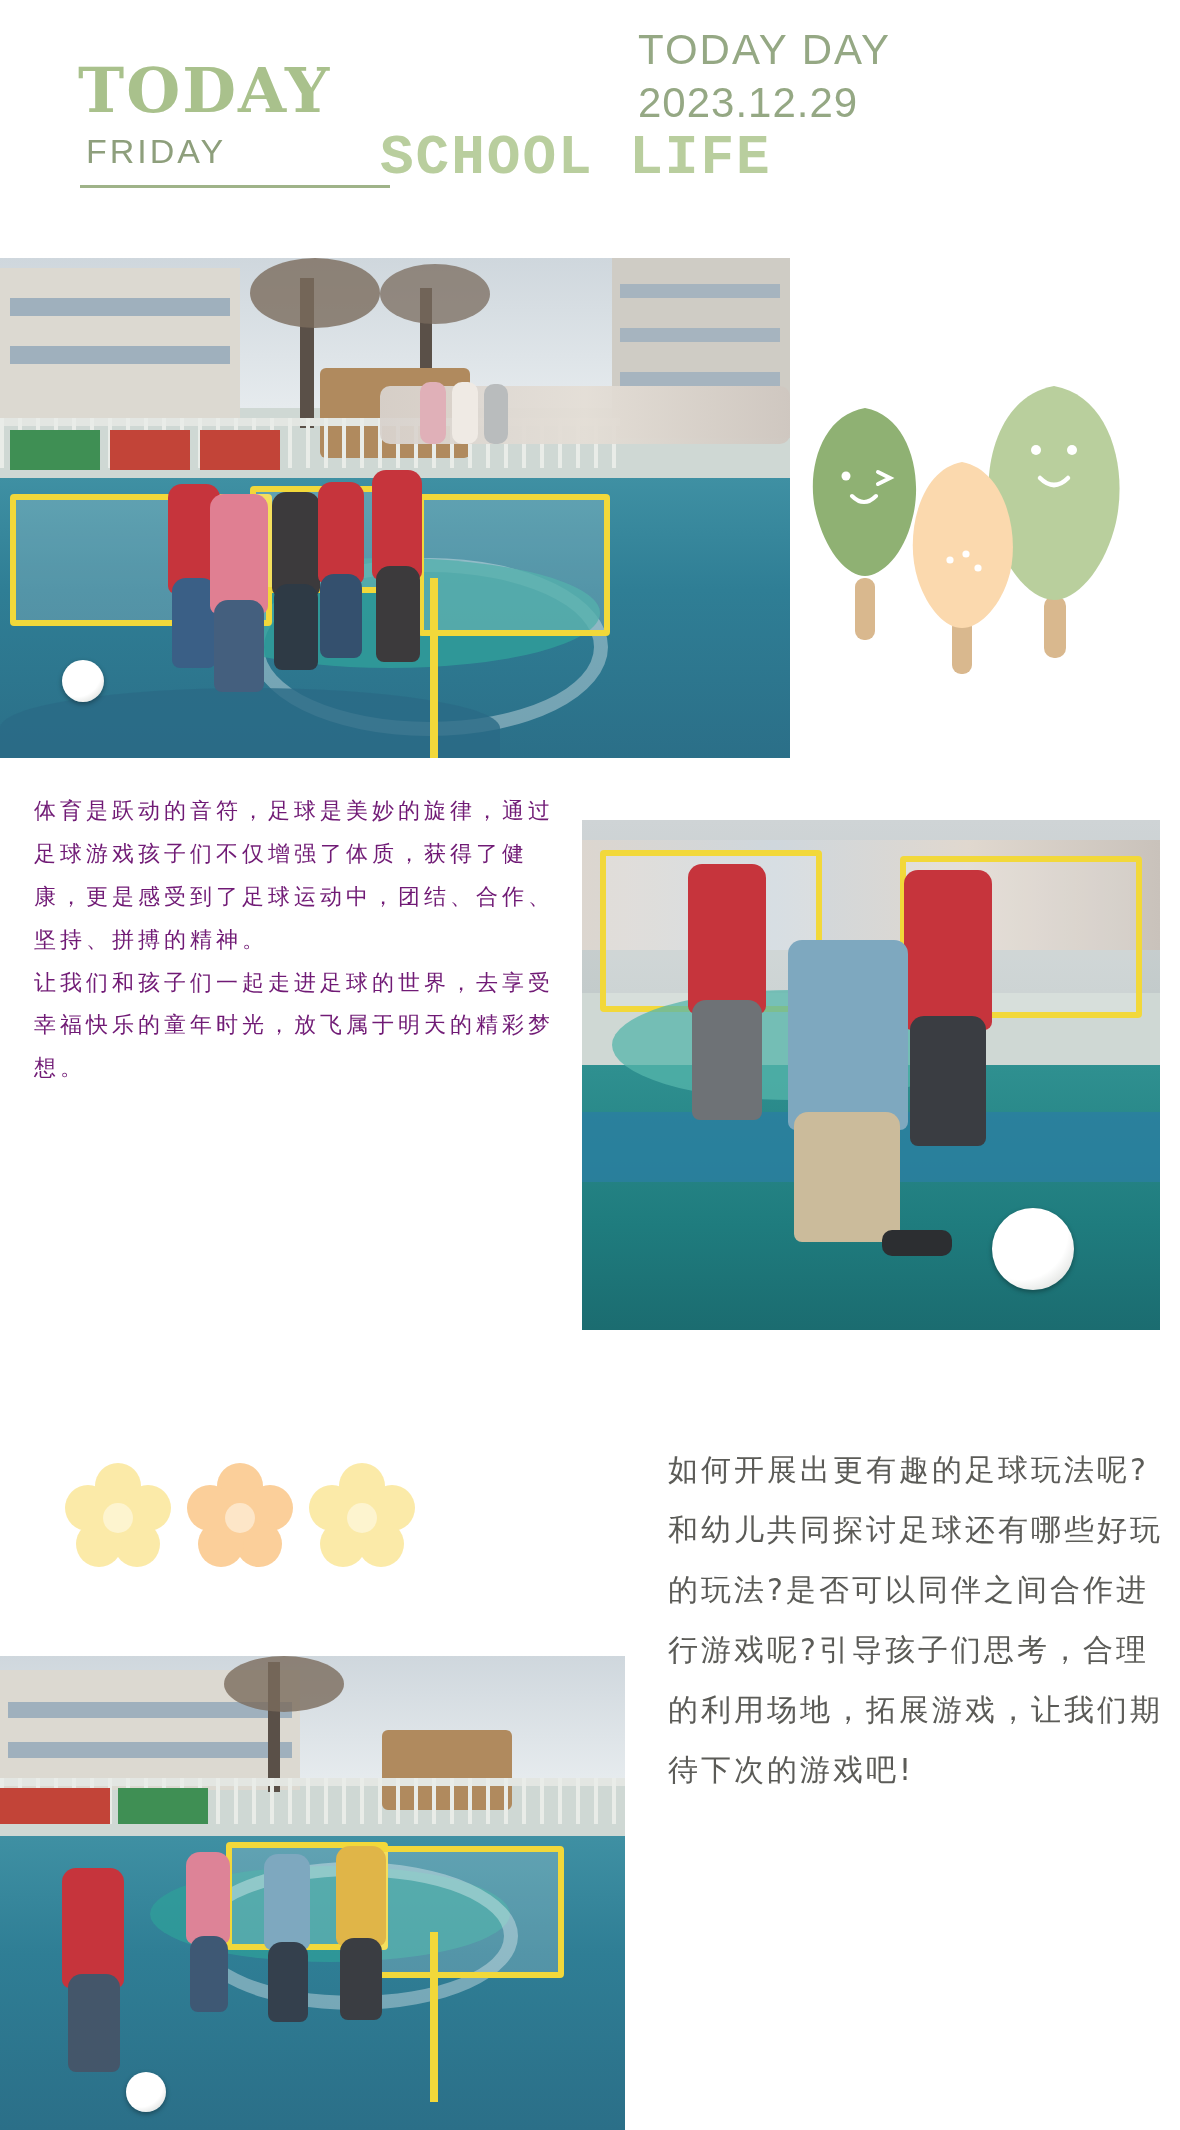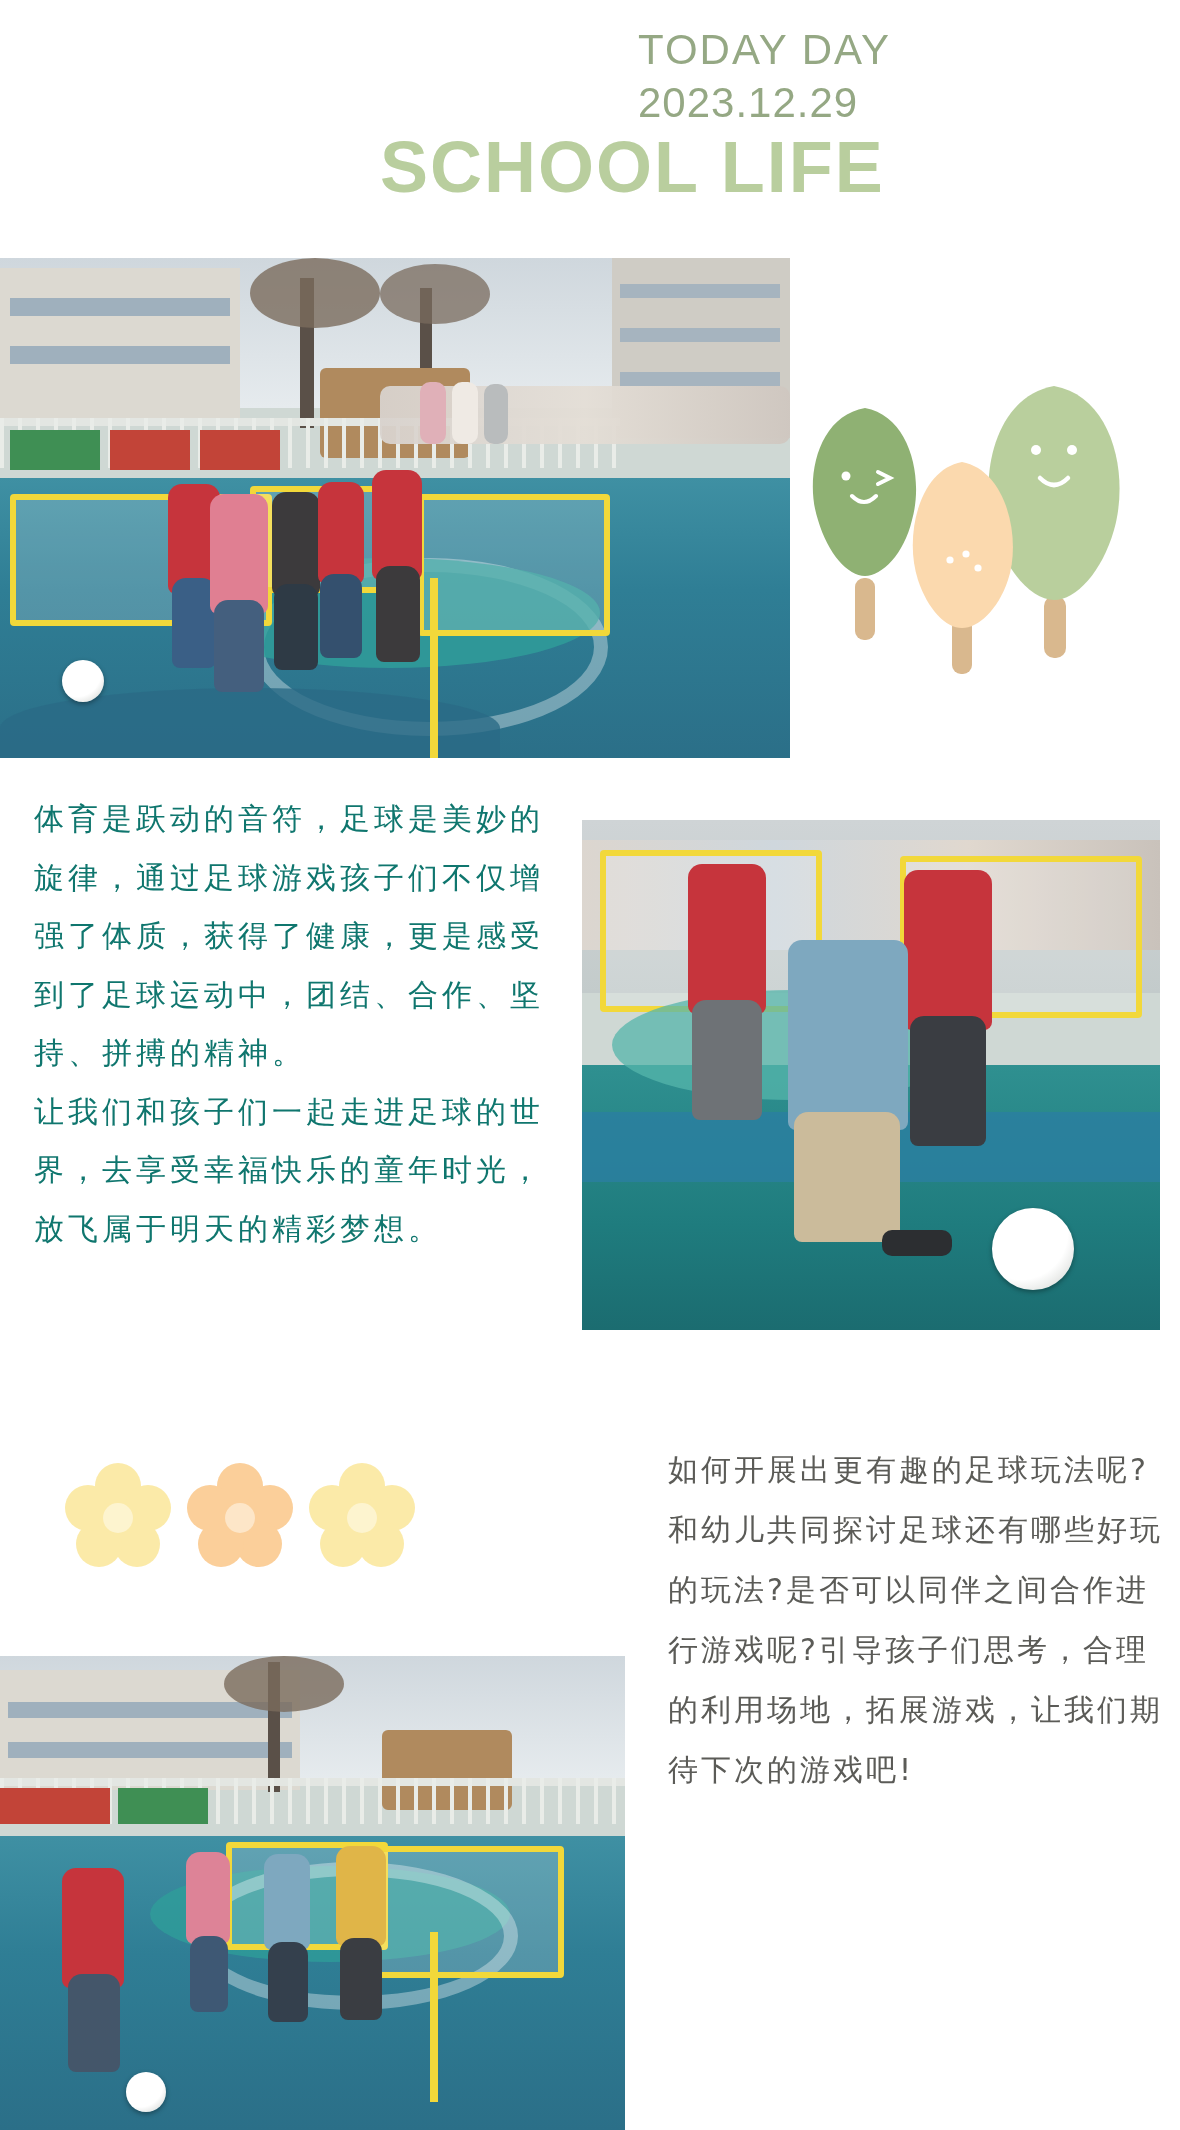--- a/index.html
+++ b/index.html
@@ -67,23 +67,23 @@
     font-family: "Liberation Sans", sans-serif;
     font-size: 42px;
     letter-spacing: 1px;
     color: #95a884;
     line-height: 1.25;
   }
   .schoollife {
     position: absolute;
     left: 380px;
     top: 126px;
-    font-family: Liberation Sans, sans-serif;
+    font-family: Liberation Mono, monospace;
     font-weight: bold;
-    font-size: 72px;
+    font-size: 56px;
     letter-spacing: 2px;
     color: #b9ce9e;
     white-space: nowrap;
   }
 
   
   .photo {
     position: absolute;
     overflow: hidden;
     background: #cfd8d4;
@@ -131,24 +131,24 @@
     height: 320px;
   }
 
   
   .text-main {
     position: absolute;
     left: 34px;
     top: 790px;
     width: 540px;
     font-family: "DejaVu Sans", sans-serif;
-    font-size: 30px;
+    font-size: 22px;
     line-height: 1.95;
     letter-spacing: 4px;
-    color: #0f766e;
+    color: #701a75;
     white-space: pre-wrap;
   }
 
   
   .flowers {
     position: absolute;
     left: 60px;
     top: 1460px;
     width: 400px;
     height: 120px;
@@ -167,20 +167,25 @@
     color: #5b5b57;
     white-space: pre-wrap;
     margin-left: 8px;
   }
 </style>
 </head>
 <body>
 
 <div class="header">
 
+  <div class="today-block">
+    <div class="today-word">TODAY</div>
+    <div class="friday-word">FRIDAY</div>
+    <div class="today-rule"></div>
+  </div>
 
   <div class="niceday-block">
     <div class="niceday">TODAY DAY</div>
     <div class="nicedate">2023.12.29</div>
   </div>
 
   <div class="schoollife">SCHOOL LIFE</div>
 </div>
 
 <div class="photo photo1">

